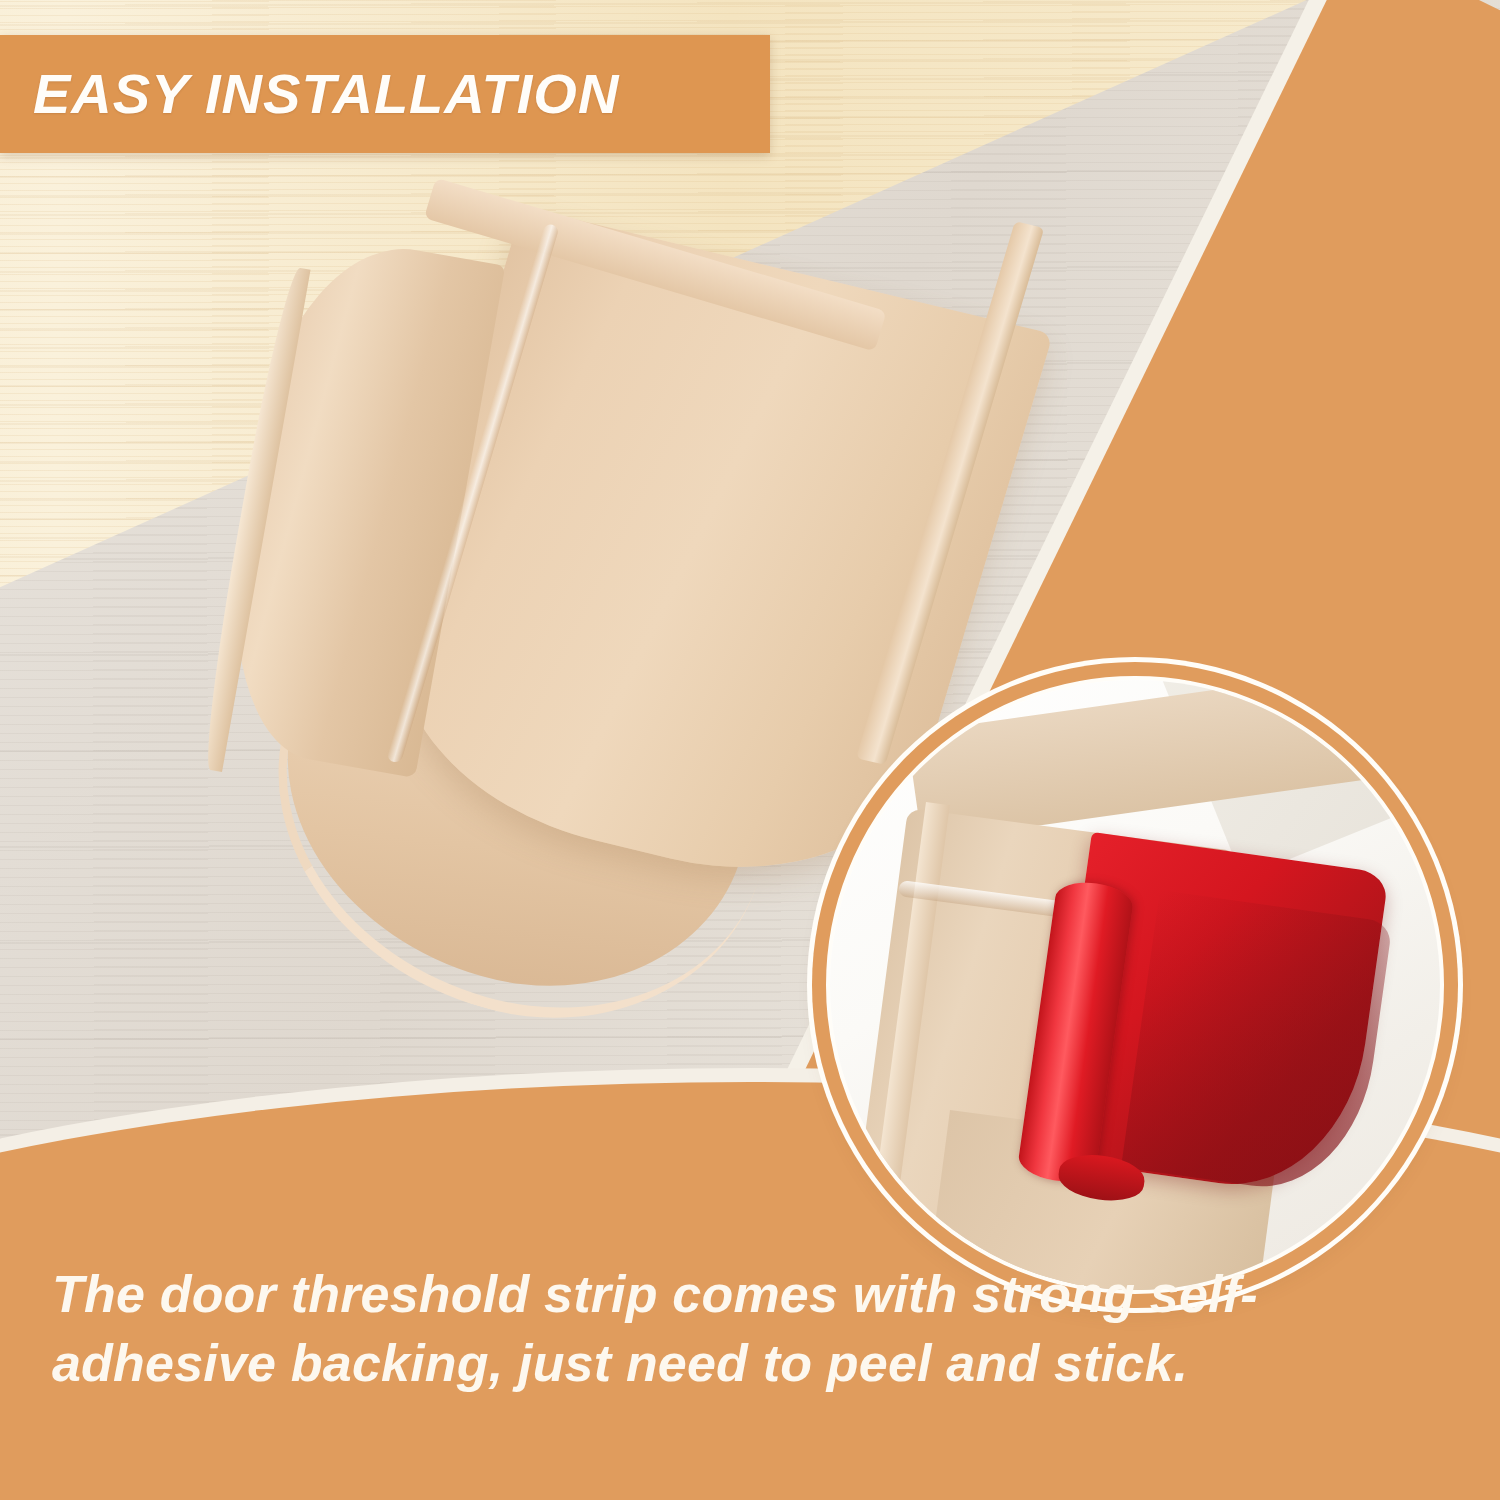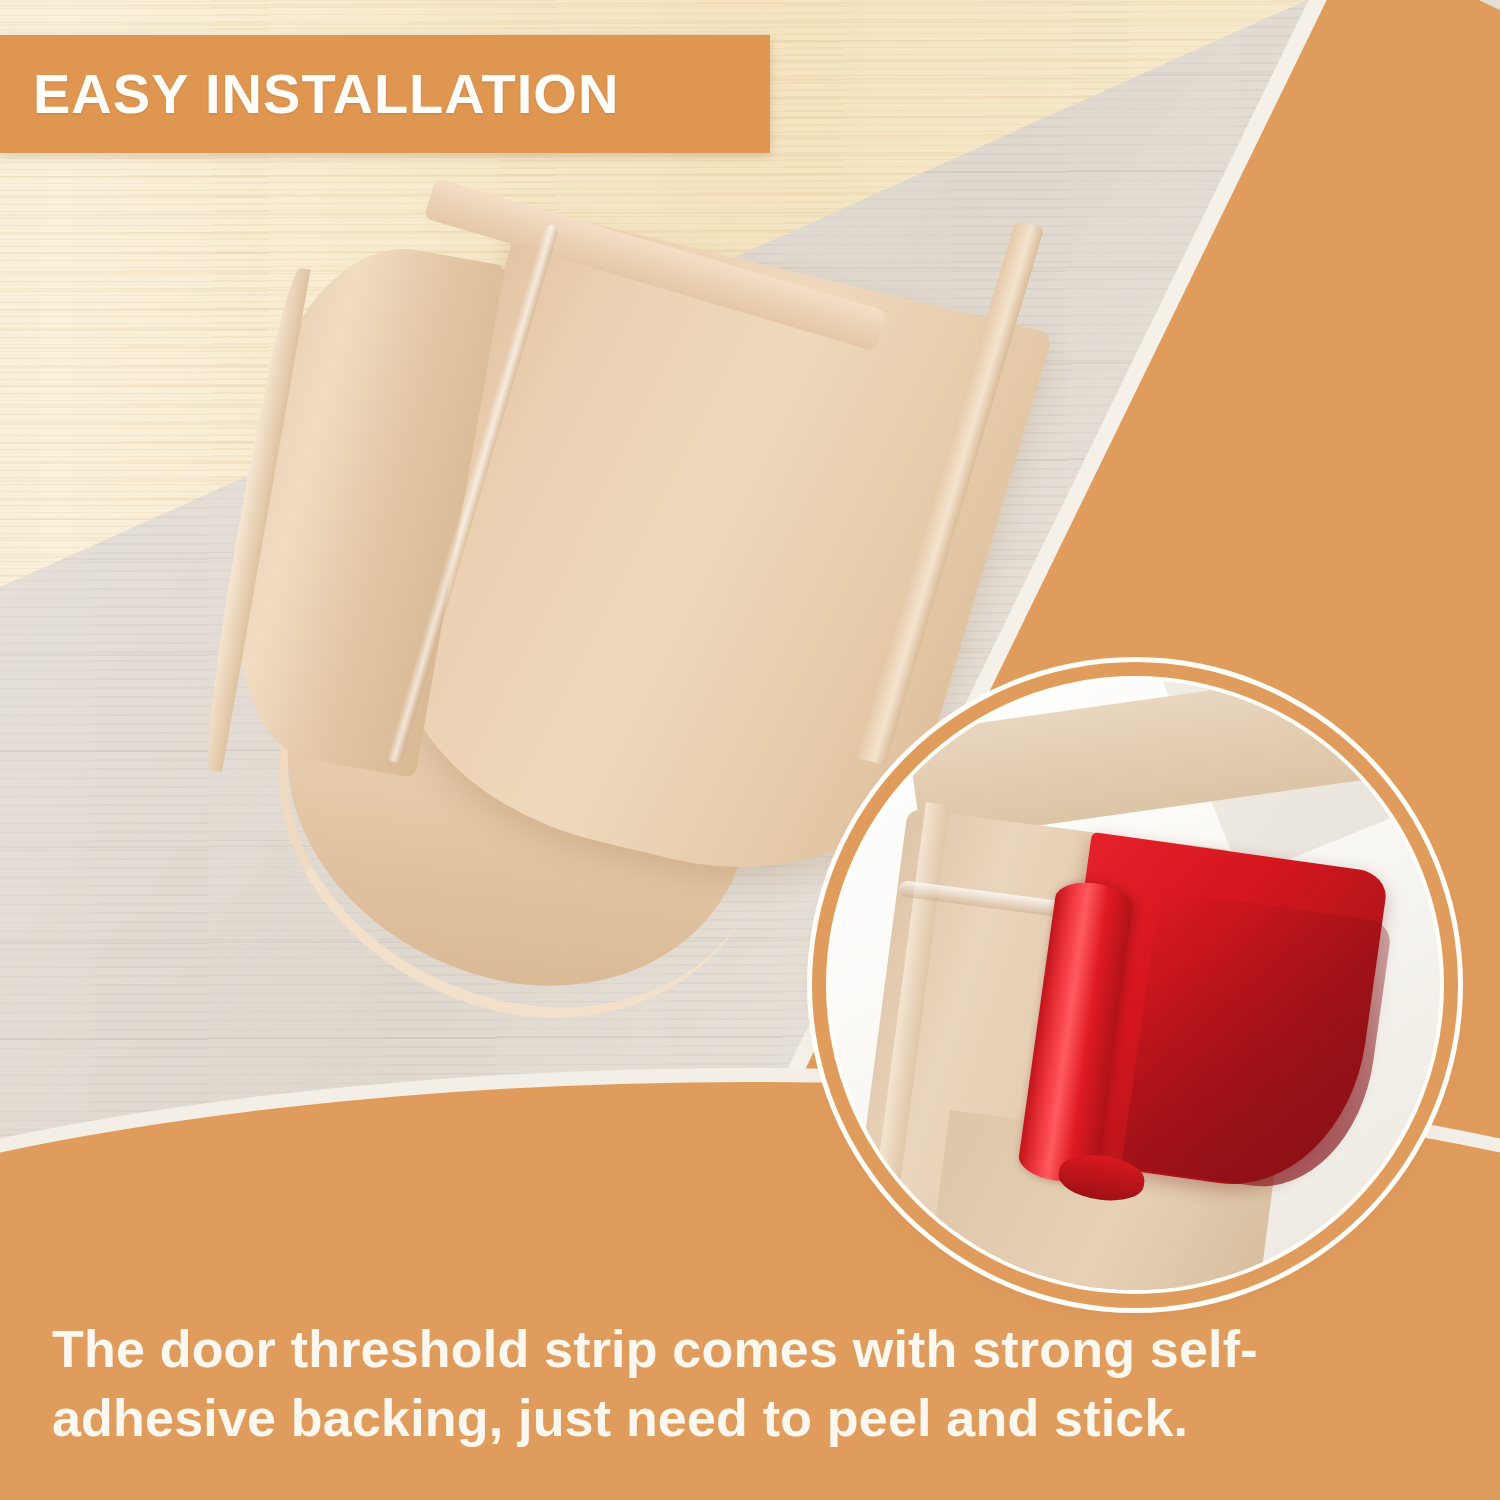--- a/index.html
+++ b/index.html
@@ -1,21 +1,21 @@
 <!DOCTYPE html>
 <html><head>
 <meta charset="utf-8">
 <style>
   html,body{margin:0;padding:0;}
   body{
     width:1500px;height:1500px;overflow:hidden;
     font-family:"Liberation Sans", sans-serif;
     background:#ffffff;
   }
-  #stage{position:relative;width:1500px;height:1500px;overflow:hidden;background:#0369a1;}
+  #stage{position:relative;width:1500px;height:1500px;overflow:hidden;background:#0369a1;font-style:italic;}
 
   
   .photo{
     position:absolute;left:0;top:0;width:1500px;height:1500px;overflow:hidden;
   }
 
   
   .floor-upper{
     position:absolute;left:-160px;top:-260px;width:1900px;height:1180px;
     background:
@@ -253,21 +253,21 @@
     font-size:56px;
     font-weight:bold;
     letter-spacing:1px;
     line-height:1;
     text-shadow:0 1px 2px rgba(140,85,40,.25);
     white-space:nowrap;
   }
 
   
   .caption{
-    position:absolute;left:52px;top:1315px;width:1400px;
+    position:absolute;left:52px;top:1260px;width:1400px;
     color:#FDF8EF;
     font-size:52px;
     font-weight:bold;
     line-height:1.32;
     letter-spacing:.2px;
   }
 </style>
 </head>
 <body>
 

